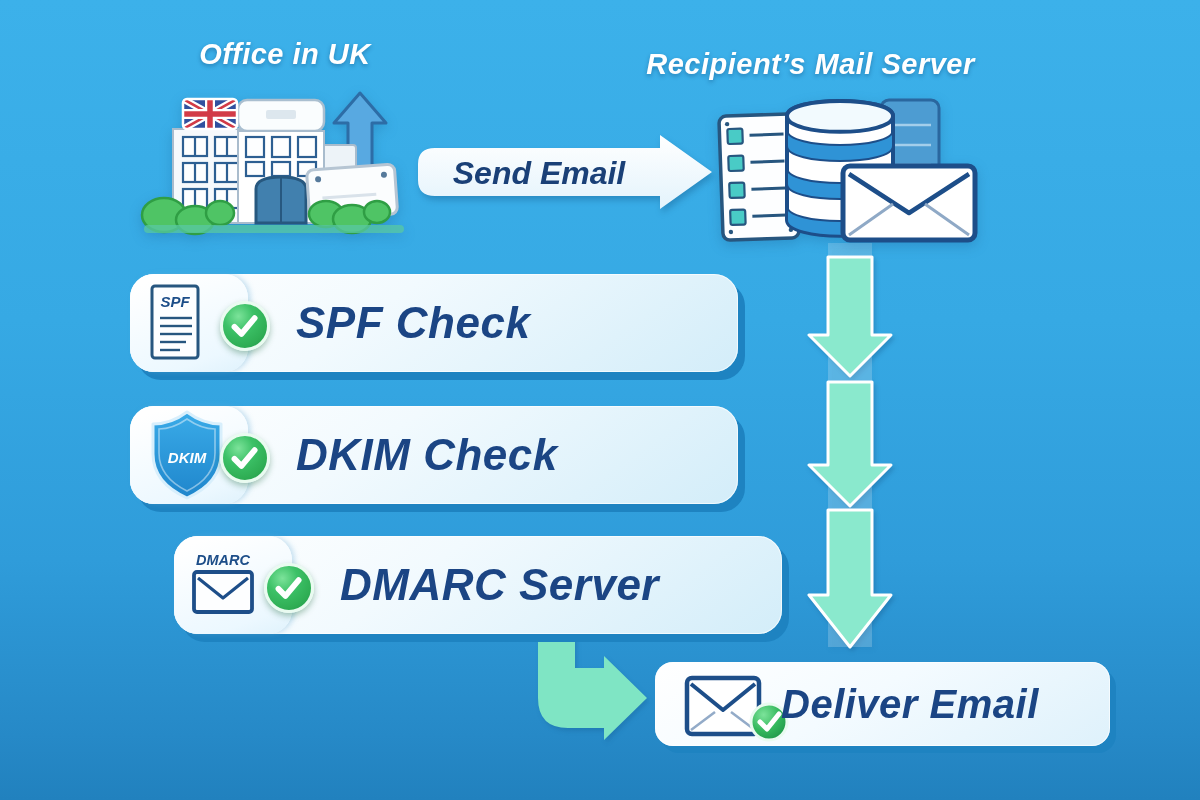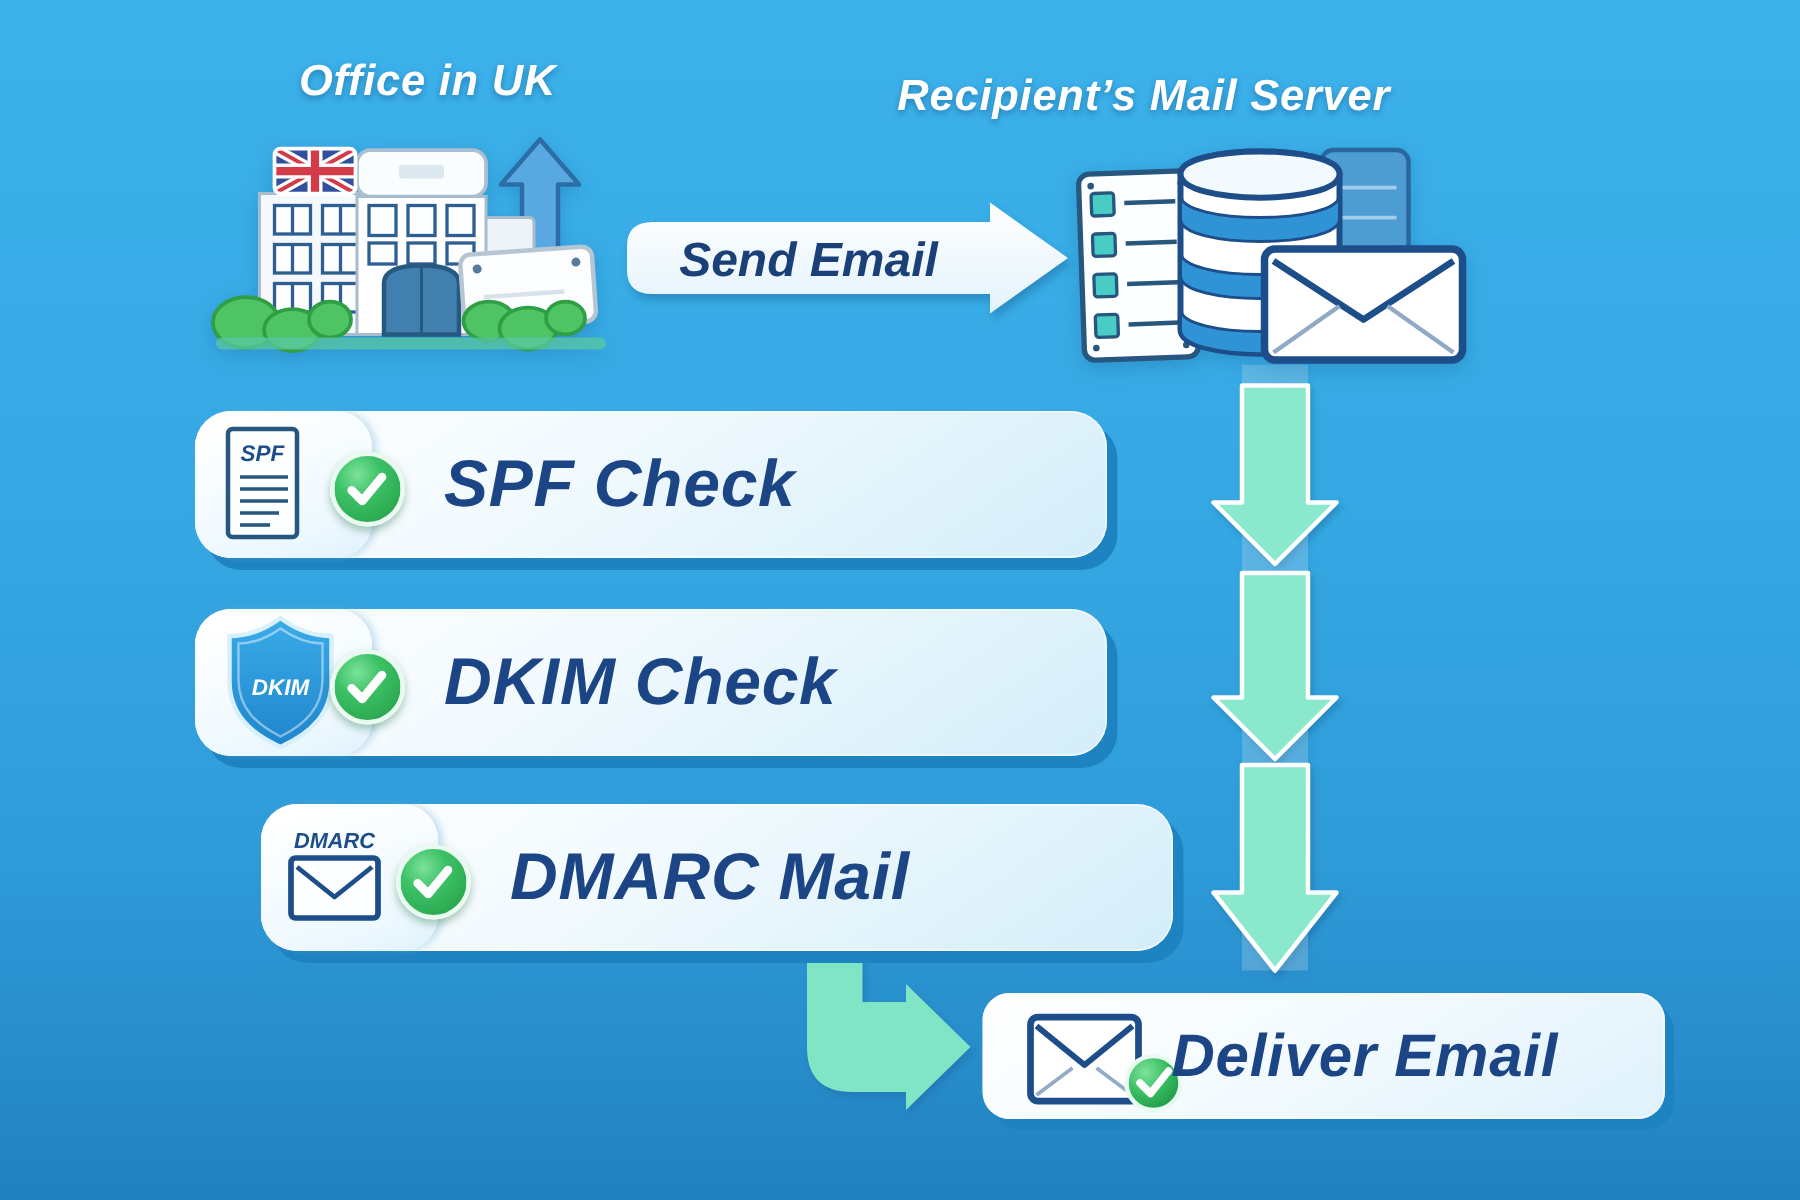--- a/index.html
+++ b/index.html
@@ -9,21 +9,21 @@
     background:linear-gradient(180deg,#3cb1ea 0%,#36a9e4 40%,#2f9cda 70%,#2689c7 92%,#2181be 100%);
     font-style:italic;
   }
   .title{
     position:absolute;color:#ffffff;font-weight:bold;font-size:29px;
     letter-spacing:.5px;text-align:center;
     text-shadow:0 2px 4px rgba(10,60,110,.40);
     white-space:nowrap;
   }
   .title-office{left:140px;top:38px;width:290px;}
-  .title-server{left:580px;top:48px;width:365px;}
+  .title-server{left:628px;top:48px;width:365px;}
 
   .illu{position:absolute;filter:drop-shadow(0 4px 6px rgba(15,80,130,.25));}
   .office-svg{left:138px;top:83px;}
   .server-svg{left:713px;top:80px;}
   .send-svg{left:413px;top:132px;filter:drop-shadow(2px 4px 3px rgba(15,80,130,.35));}
   .arrows-svg{left:795px;top:243px;filter:drop-shadow(2px 3px 2px rgba(15,80,130,.30));}
   .curve-svg{left:520px;top:634px;filter:drop-shadow(2px 3px 2px rgba(15,80,130,.25));}
 
   .check-row{
     position:absolute;left:130px;width:608px;height:98px;border-radius:24px;
@@ -246,21 +246,21 @@
         <text x="49" y="29" text-anchor="middle" font-size="14.5" font-weight="bold" fill="#1d4e89">DMARC</text>
         <rect x="20" y="36" width="58" height="40" rx="3" fill="#fdfeff" stroke="#1d4e89" stroke-width="3.8"></rect>
         <path d="M24,42 L49,62 L74,42" fill="none" stroke="#1d4e89" stroke-width="3.2" stroke-linejoin="round"></path>
       </svg>
     </div>
     <div class="check-badge">
       <svg width="44" height="44" viewBox="0 0 50 50">
           <polyline points="13,26 21,34 36,16" fill="none" stroke="#ffffff" stroke-width="6.5" stroke-linecap="round" stroke-linejoin="round"></polyline>
         </svg>
     </div>
-    <div class="check-label">DMARC Mail</div>
+    <div class="check-label">DMARC Server</div>
   </div>
 
   <div class="deliver-box">
     <svg class="deliver-icon" width="112" height="74" viewBox="0 0 112 74">
       <defs>
         <radialGradient id="greenGrad" cx="0.35" cy="0.3" r="0.8">
           <stop offset="0" stop-color="#7ce39a"></stop>
             <stop offset="0.55" stop-color="#34b85c"></stop>
             <stop offset="1" stop-color="#1f9448"></stop>
         </radialGradient>

